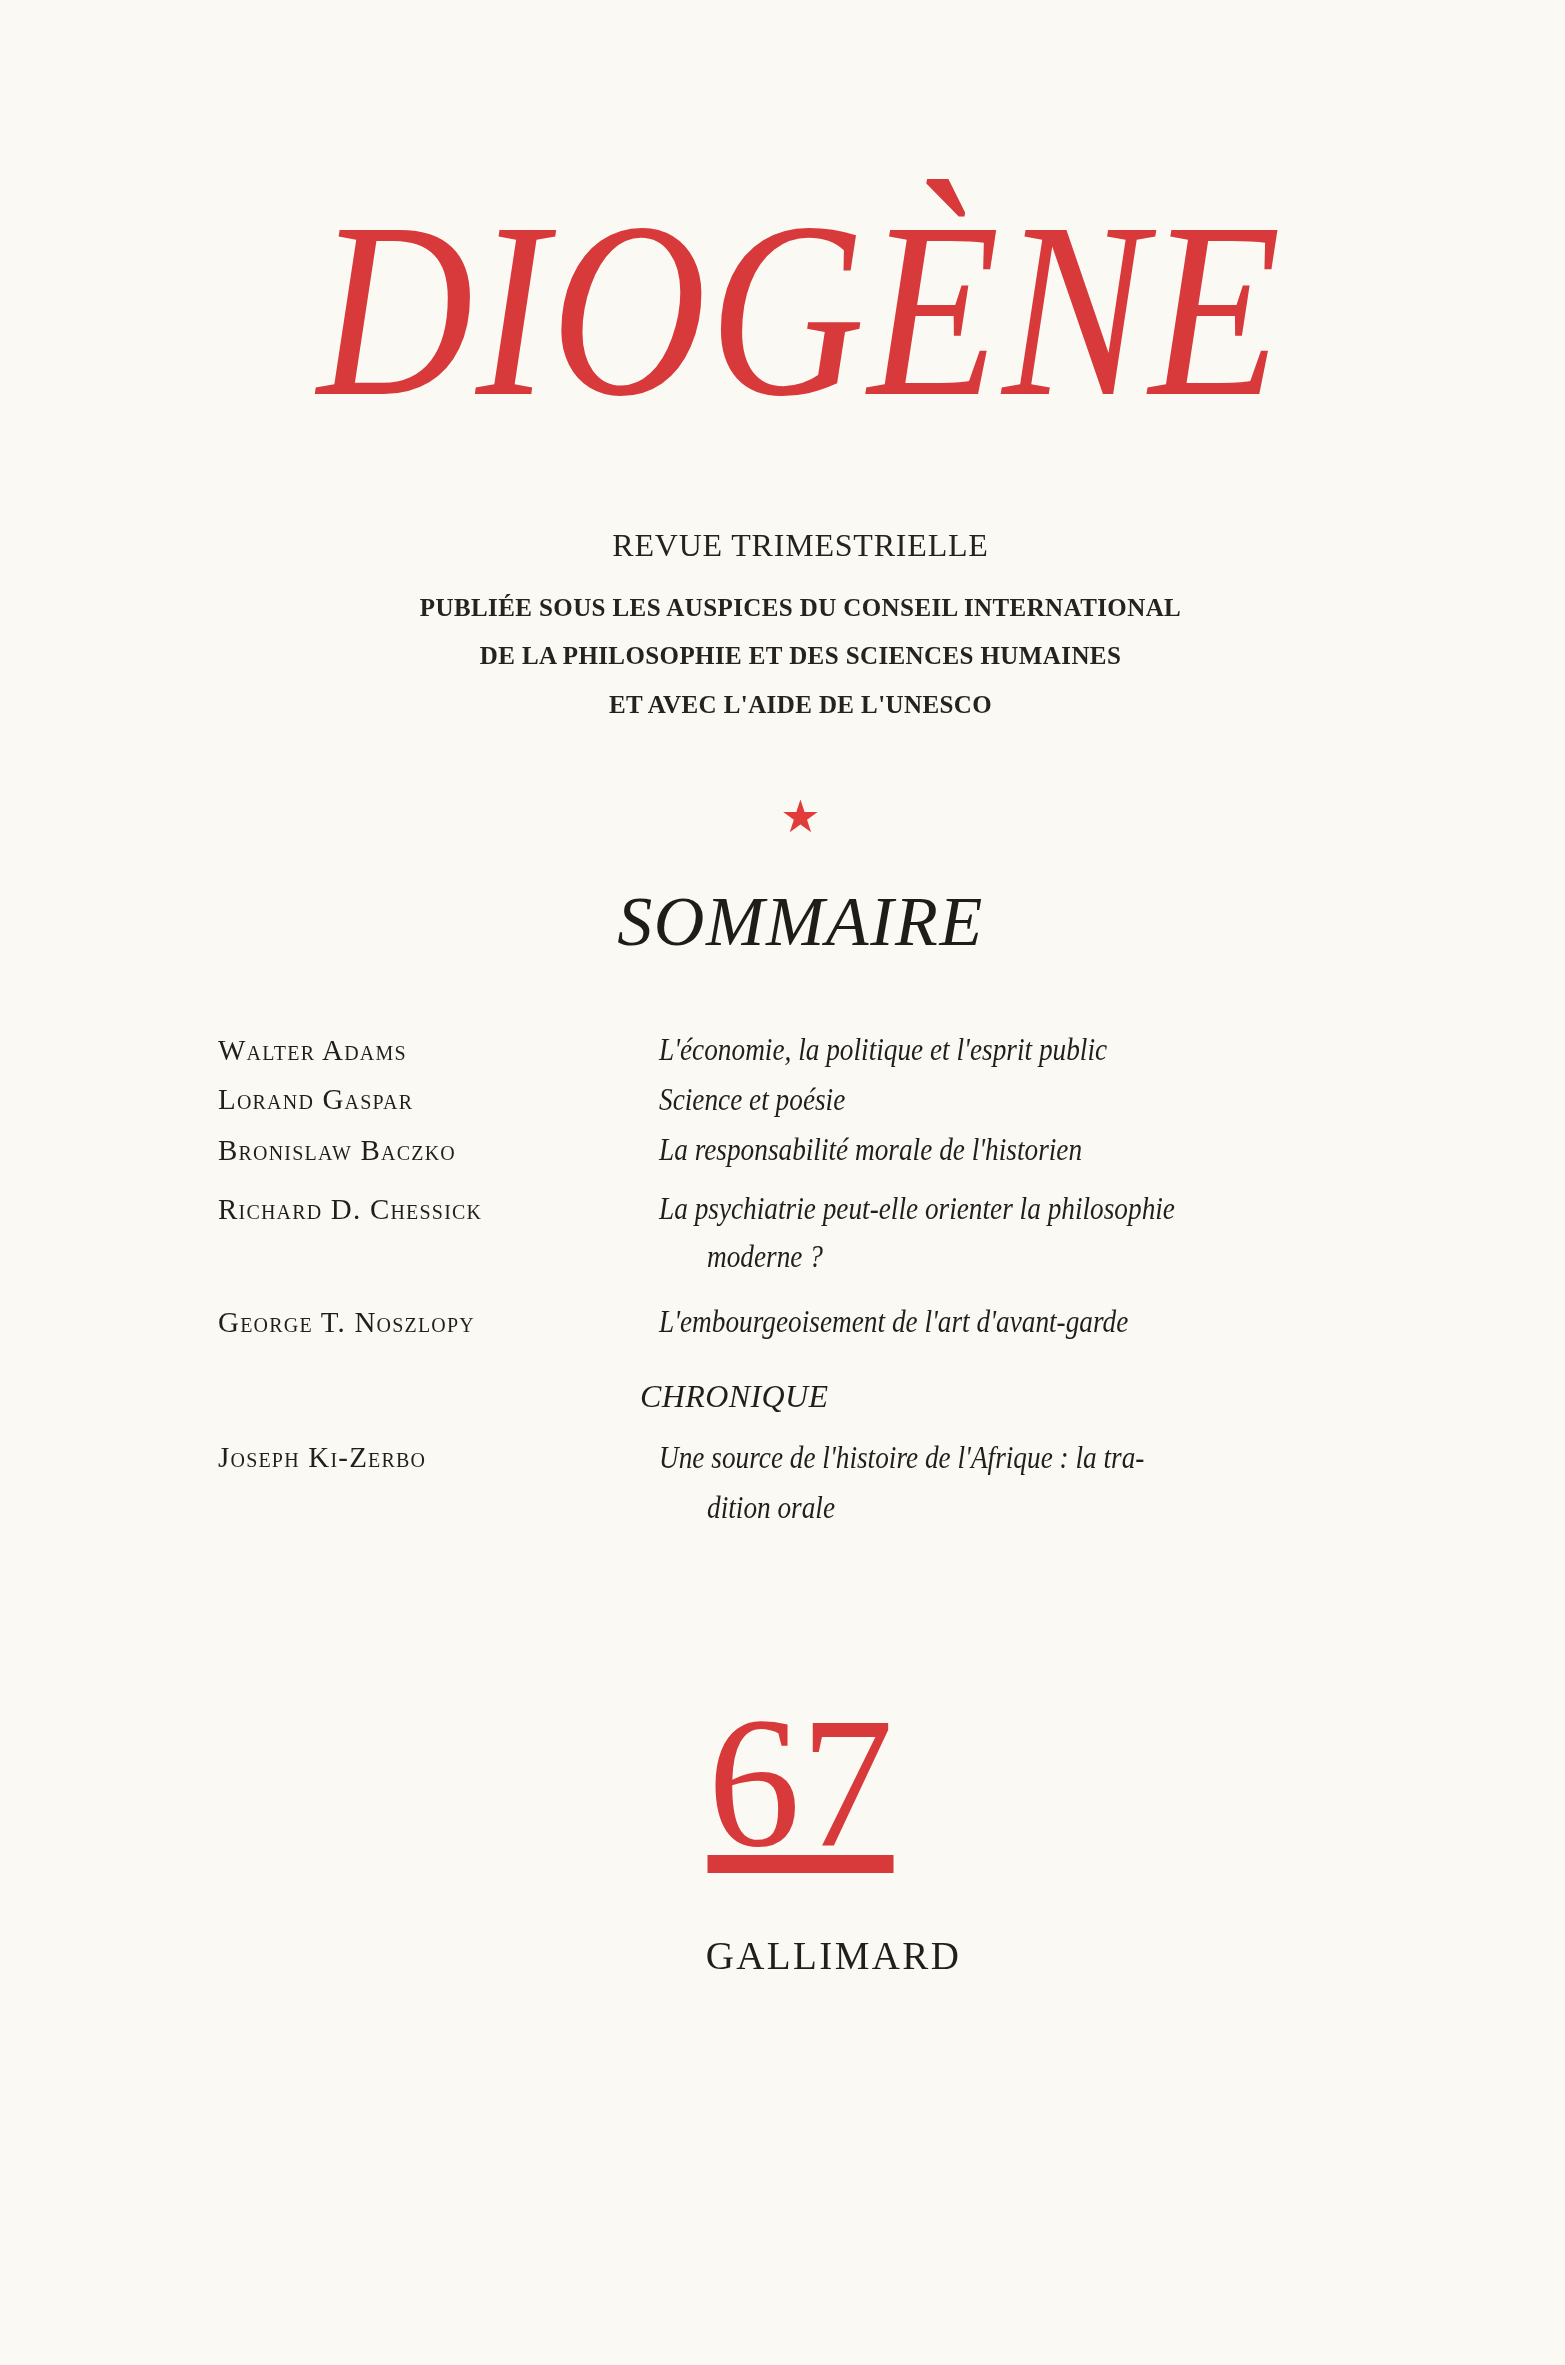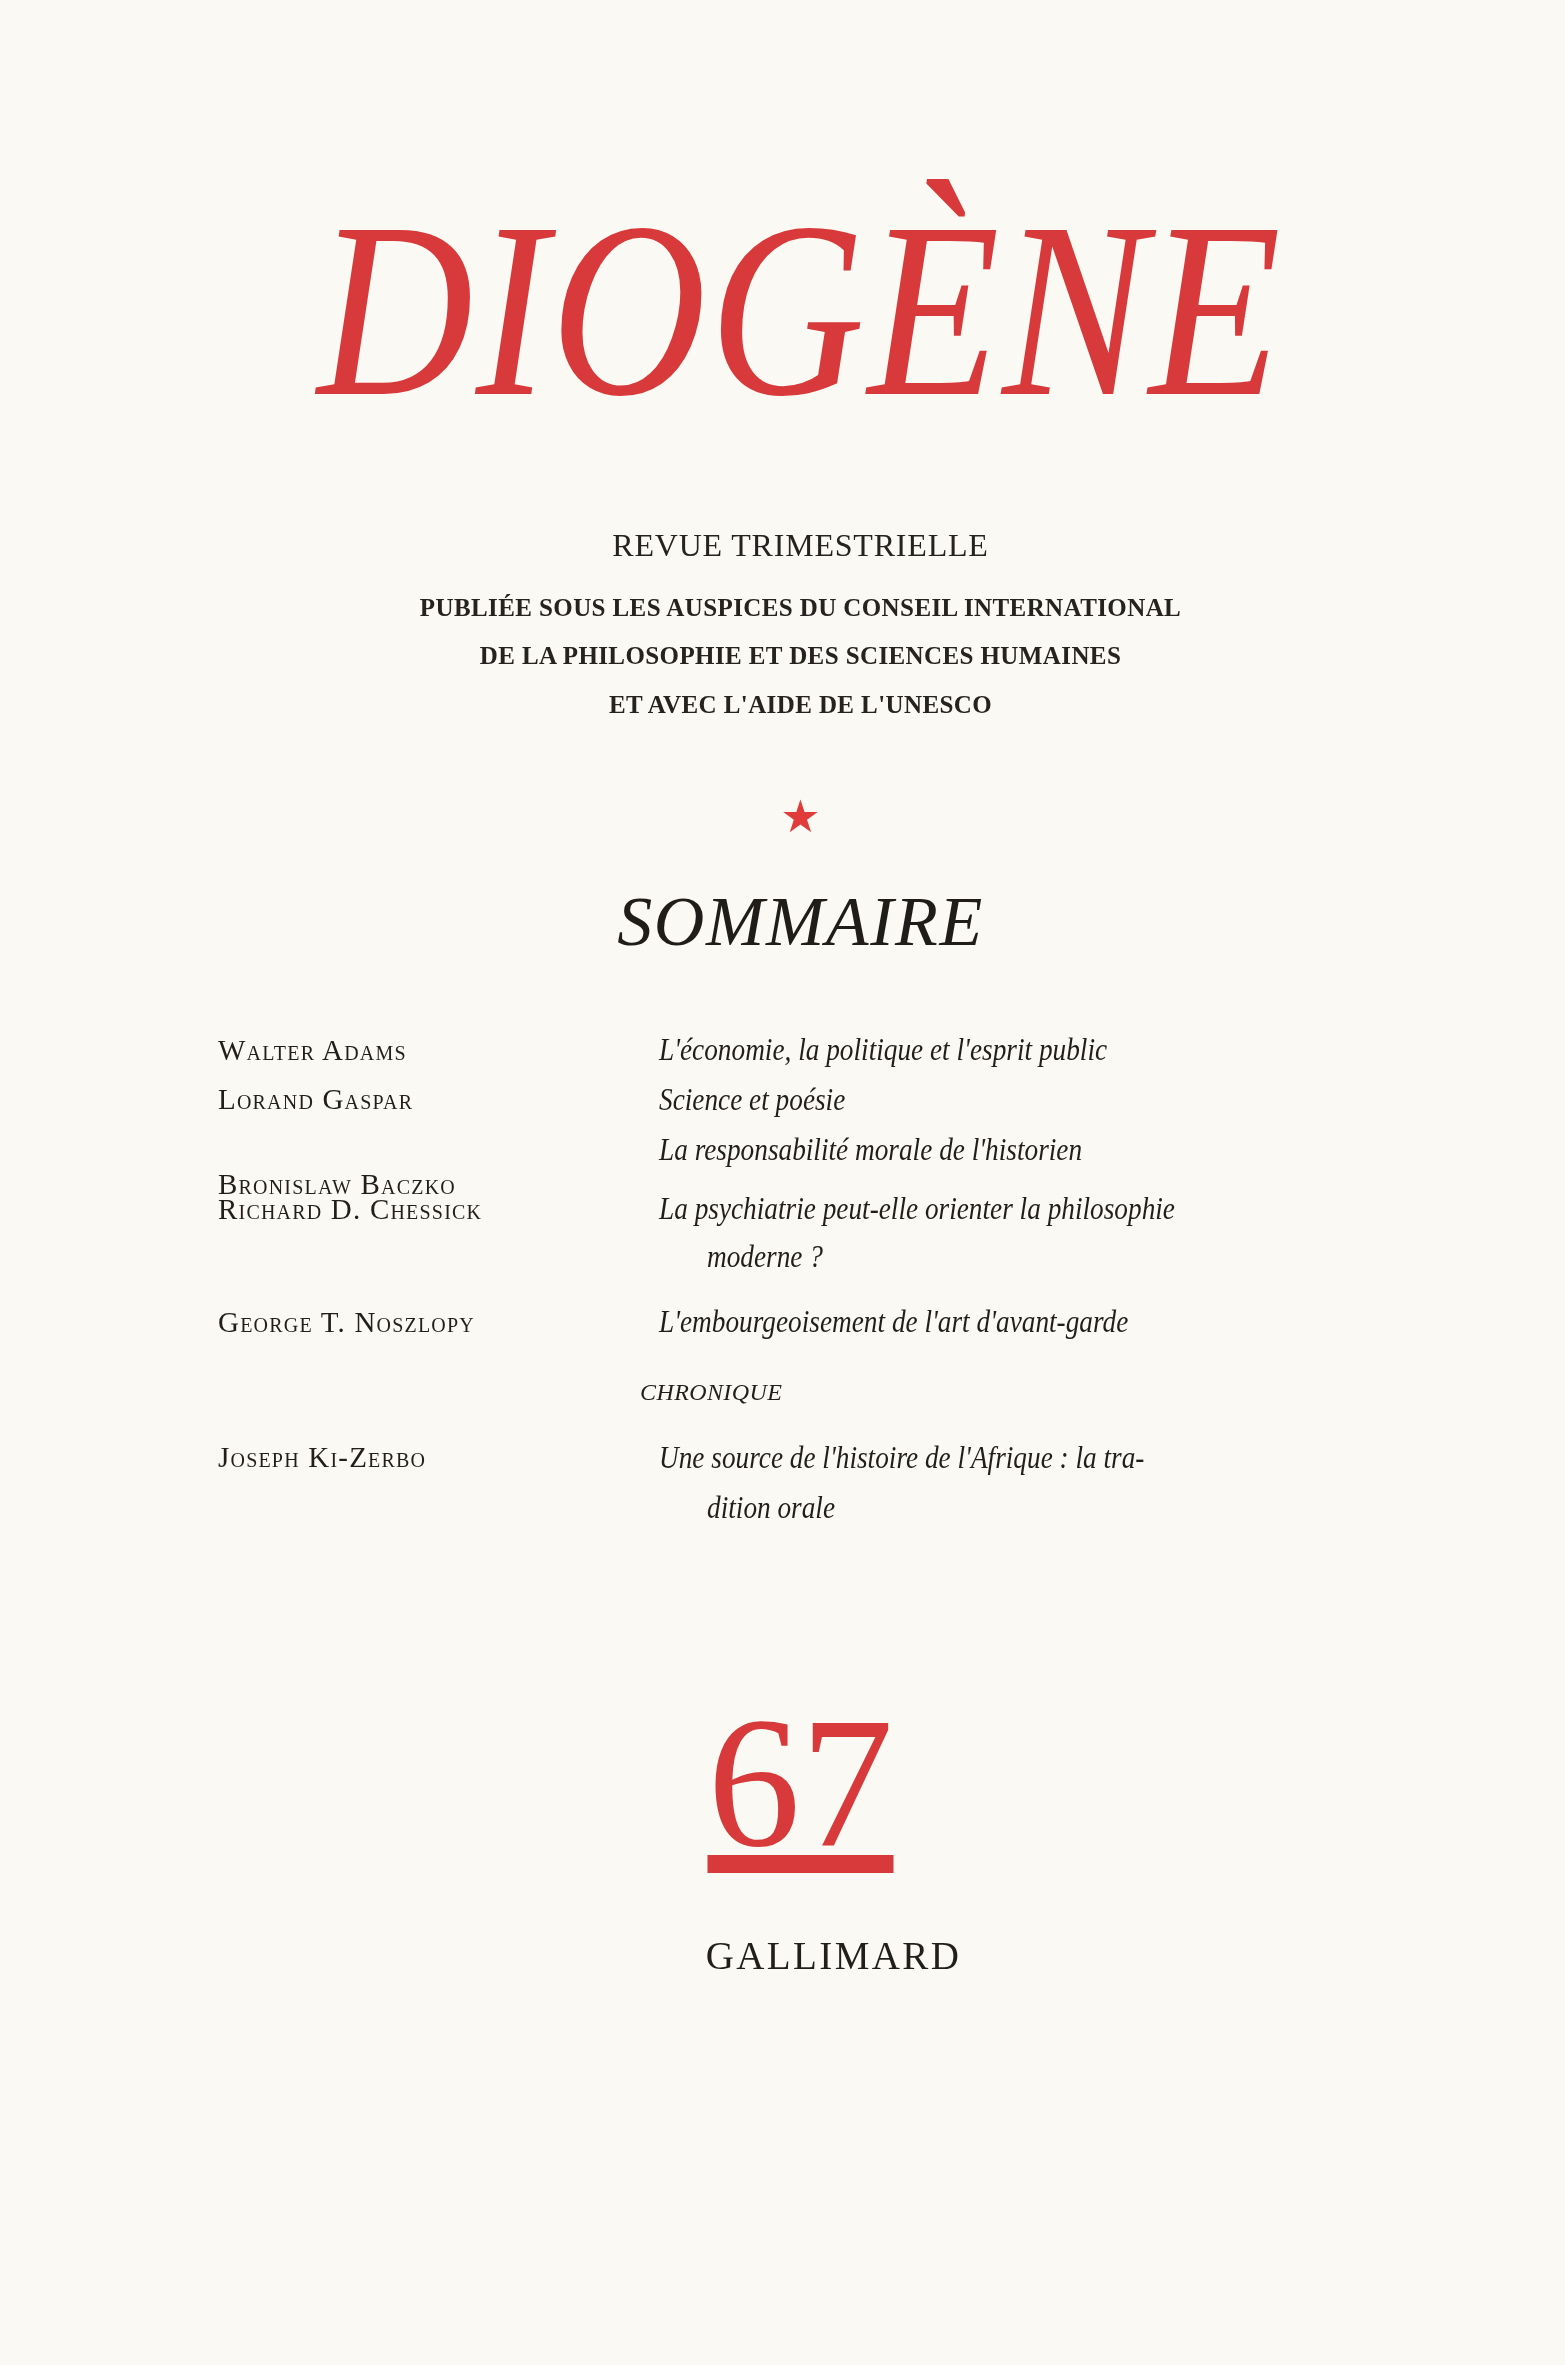--- a/index.html
+++ b/index.html
@@ -94,21 +94,21 @@
       color: #221e1c;
       white-space: nowrap;
       transform: scaleX(0.88);
       transform-origin: 0 0;
     }
     .toc-title.cont { left: 689px; }
     .section-label {
       position: absolute;
       left: 622px;
       font-style: italic;
-      font-size: 24px;
+      font-size: 32px;
       line-height: 1;
       color: #221e1c;
       letter-spacing: 0.4px;
     }
 
     .issue {
       top: 1689px;
       font-size: 186px;
       line-height: 1;
       color: #d8393a;
@@ -149,21 +149,21 @@
   <div>
     <div>
       <div class="toc-author" style="top:1036px">Walter Adams</div>
       <div class="toc-title" style="top:1034px">L'économie, la politique et l'esprit public</div>
     </div>
     <div>
       <div class="toc-author" style="top:1085px">Lorand Gaspar</div>
       <div class="toc-title" style="top:1084px">Science et poésie</div>
     </div>
     <div>
-      <div class="toc-author" style="top:1170px">Bronislaw Baczko</div>
+      <div class="toc-author" style="top:1136px">Bronislaw Baczko</div>
       <div class="toc-title" style="top:1134px">La responsabilité morale de l'historien</div>
     </div>
     <div>
       <div class="toc-author" style="top:1195px">Richard D. Chessick</div>
       <div class="toc-title" style="top:1193px">La psychiatrie peut-elle orienter la philosophie</div>
       <div class="toc-title cont" style="top:1241px">moderne ?</div>
     </div>
     <div>
       <div class="toc-author" style="top:1308px">George T. Noszlopy</div>
       <div class="toc-title" style="top:1306px">L'embourgeoisement de l'art d'avant-garde</div>

